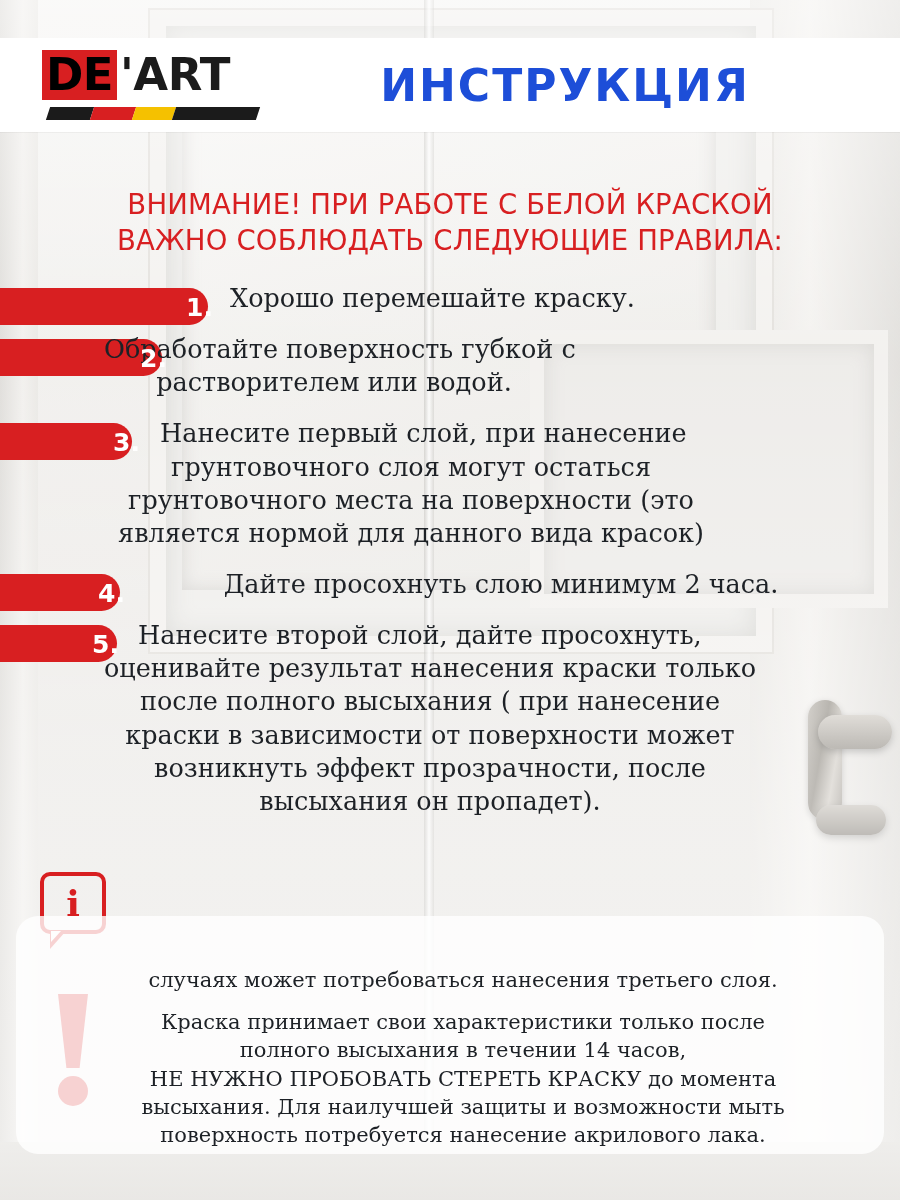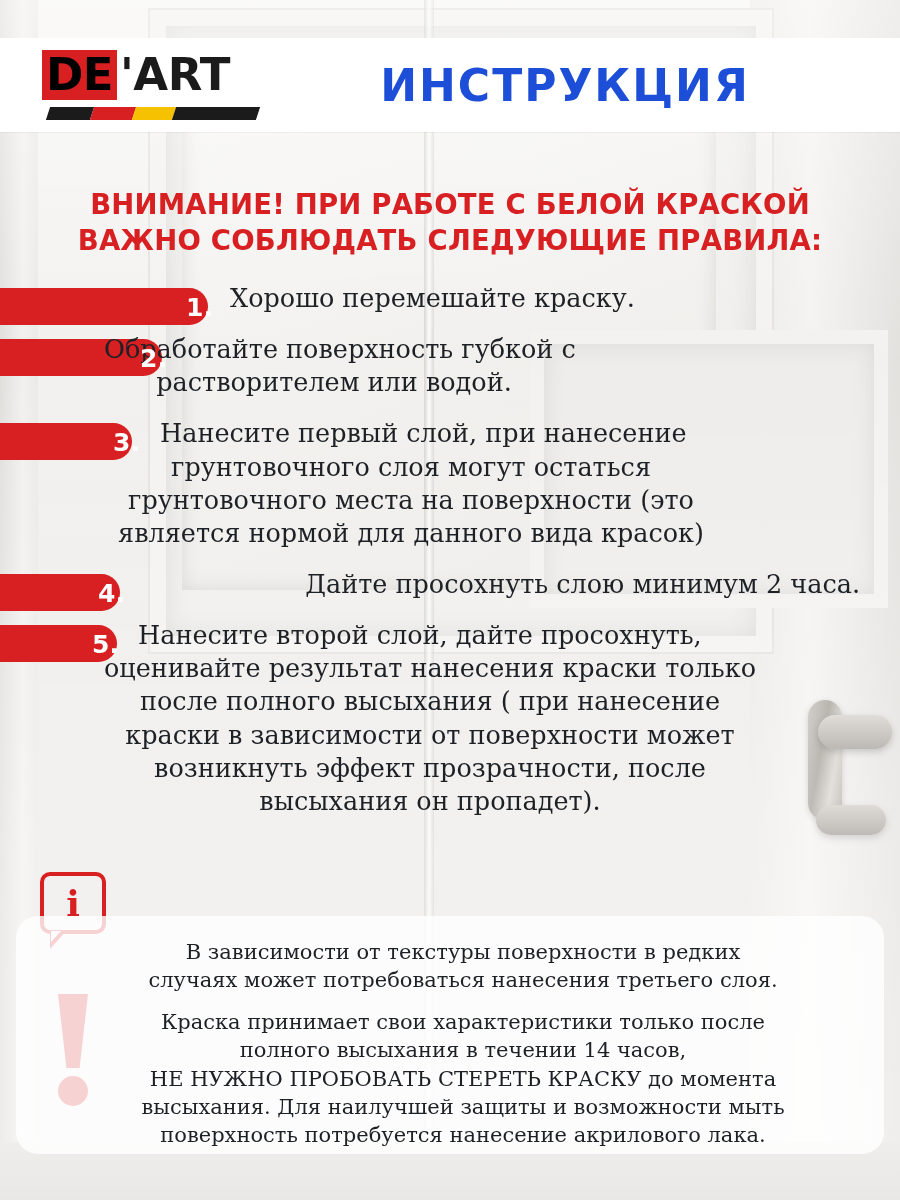--- a/index.html
+++ b/index.html
@@ -166,21 +166,21 @@
     padding-right: 40px;
   }
 
   
   .attention {
     position: absolute;
     left: 0; top: 186px;
     width: 900px;
     text-align: center;
     font-family: "DejaVu Sans", sans-serif;
-    font-weight: 700;
+    font-weight: 400;
     font-size: 27.5px;
     line-height: 1.32;
     letter-spacing: .2px;
     color: #d81f21;
     padding: 0 42px;
     box-sizing: border-box;
   }
 
   
   .steps {
@@ -227,21 +227,21 @@
   .s2 .tag { width: 162px; }
   .s2 .num { left: 140px; }
   .s2 .txt { padding-left: 104px; padding-right: 150px; text-align: left; }
 
   .s3 .tag { width: 132px; }
   .s3 .num { left: 113px; }
   .s3 .txt { padding-left: 160px; padding-right: 78px; text-align: left; }
 
   .s4 .tag { width: 120px; }
   .s4 .num { left: 98px; }
-  .s4 .txt { padding-left: 142px; text-align: right; }
+  .s4 .txt { padding-left: 142px; text-align: center; }
 
   .s5 .tag { width: 117px; }
   .s5 .num { left: 92px; }
   .s5 .txt { padding-left: 138px; padding-right: 40px; text-align: left; }
 
   .step .txt .lines { display: block; }
   .step .txt .lines span { display: block; }
   .s3 .txt .lines span:nth-child(n+2),
   .s5 .txt .lines span:nth-child(n+2),
   .s2 .txt .lines span:nth-child(n+2) {
@@ -452,21 +452,21 @@
     <div class="glyph">i</div>
   </div>
 
   <div class="excl-icon">
     <div class="stem"></div>
     <div class="dot"></div>
   </div>
 
   <div class="info-card">
     <p>
-      <span>В зависимости от текстуры поверхности в редких</span><br>
+      <br>
       <span>случаях может потребоваться нанесения третьего слоя.</span>
     </p>
     <p class="caps">
       <span>Краска принимает свои характеристики только после</span><br>
       <span>полного высыхания в течении 14 часов,</span><br>
       <span>НЕ НУЖНО  ПРОБОВАТЬ СТЕРЕТЬ КРАСКУ до момента</span><br>
       <span>высыхания. Для наилучшей защиты и возможности мыть</span><br>
       <span>поверхность потребуется нанесение акрилового лака.</span>
     </p>
   </div>

